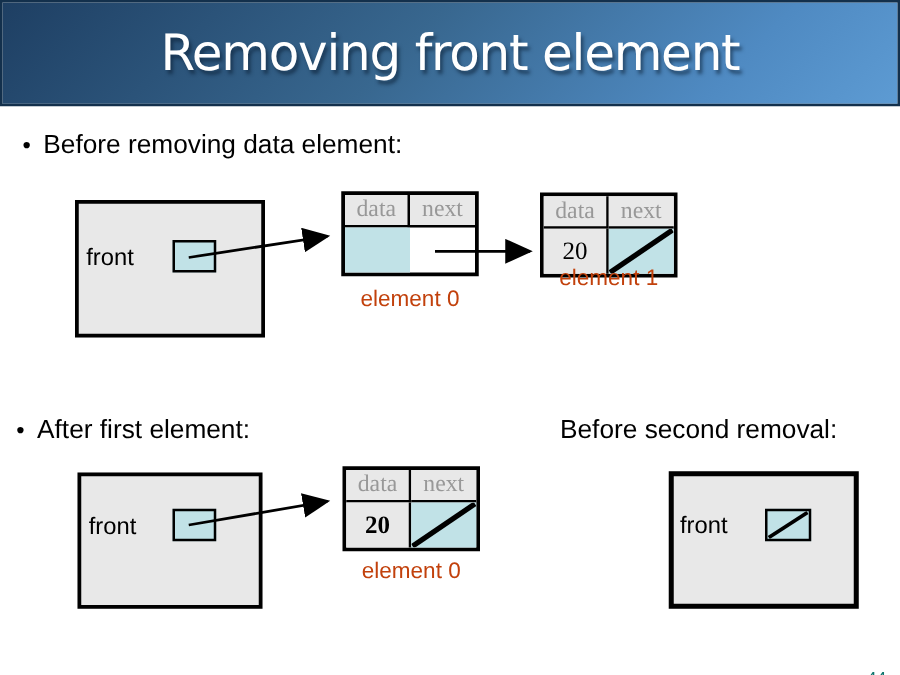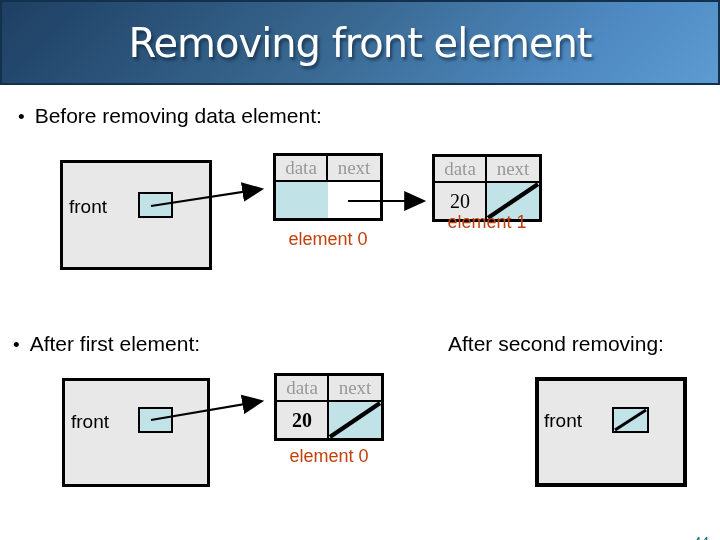--- a/index.html
+++ b/index.html
@@ -99,21 +99,21 @@
   </div>
 </div>
 <div class="caption" style="left:432px;top:212px;">element 1</div>
 
 <div class="bullet" style="left:13px;top:332px;">
   <span class="dot">•</span>
   <span>After first element:</span>
 </div>
 
 <div class="bullet" style="left:448px;top:332px;">
-  <span>After second removing:</span>
+  <span>Before second removal:</span>
 </div>
 
 <div class="front-box" style="left:62px;top:378px;width:148px;height:109px;"></div>
 <div class="front-label" style="left:71px;top:411px;">front</div>
 <div class="ptr" style="left:138px;top:407px;width:35px;height:26px;"></div>
 
 <div class="node-table" style="left:274px;top:373px;">
   <div class="cell nt-h first">data</div>
   <div class="cell nt-h">next</div>
   <div class="cell nt-d bold">20</div>

